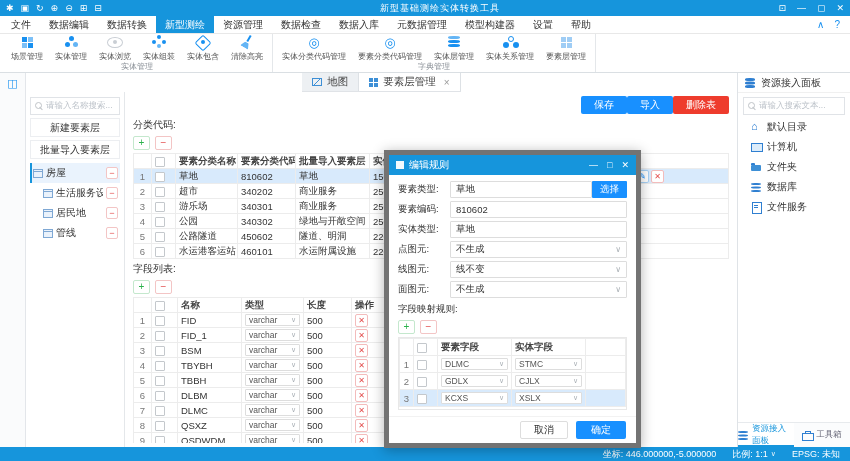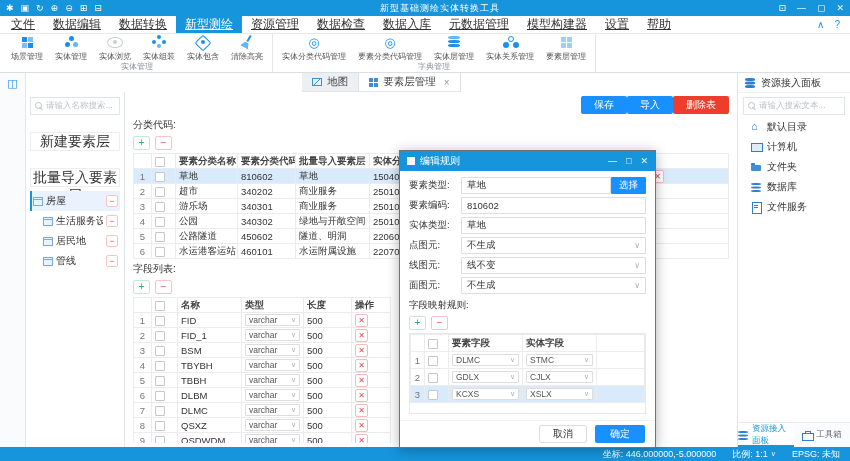--- a/index.html
+++ b/index.html
@@ -8,21 +8,21 @@
   
   .titlebar{flex:0 0 16px;background:#1695dc;color:#fff;display:flex;align-items:center;padding:0 6px;}
   .qat{display:flex;gap:7px;align-items:center;}
   .qic{font-size:9px;line-height:16px;cursor:default;}
   .win-title{flex:1;text-align:center;font-size:9px;letter-spacing:1px;}
   .winctl{display:flex;gap:11px;align-items:center;}
   .wic{font-size:9px;line-height:16px;cursor:default;}
   
   .menubar{flex:0 0 18px;background:#fff;border-bottom:1px solid #e8e8e8;display:flex;align-items:stretch;padding-left:2px;}
   .menu-items{display:flex;align-items:stretch;}
-  .menu-item{padding:0 9px;font-size:12px;display:flex;align-items:center;color:#333;cursor:default;text-decoration:underline;}
+  .menu-item{padding:0 9px;font-size:10px;display:flex;align-items:center;color:#333;cursor:default;}
   .menu-item.active{background:#1695dc;color:#fff;}
   .menu-right{margin-left:auto;display:flex;gap:10px;align-items:center;padding-right:10px;color:#1890f0;}
   .mric{font-size:10px;cursor:default;}
   
   .ribbon{flex:0 0 34px;background:#fff;border-bottom:1px solid #dadfe3;display:flex;align-items:stretch;padding-left:2px;}
   .ribbon-group{display:flex;flex-direction:column;border-right:1px solid #e4e7ea;padding:1px 3px 0;}
   .ribbon-items{display:flex;flex:1;}
   .ribbon-item{display:flex;flex-direction:column;align-items:center;padding:0 6px;cursor:default;}
   .ric{width:16px;height:15px;position:relative;display:flex;align-items:center;justify-content:center;color:#1890f0;}
   .ric-glyph{font-size:13px;line-height:14px;}
@@ -52,21 +52,21 @@
   .tabico-map{width:10px;height:8px;border:1px solid #3d8fd6;background:linear-gradient(135deg,transparent 44%,#3d8fd6 44%,#3d8fd6 56%,transparent 56%);}
   .tabico-grid{width:9px;height:9px;position:relative;}
   .tabico-grid::before{content:"";position:absolute;width:4px;height:4px;background:#3d8fd6;box-shadow:5px 0 #3d8fd6,0 5px #3d8fd6,5px 5px #3d8fd6;}
   .content-row{flex:1;display:flex;overflow:hidden;}
   
   .left-panel{flex:0 0 99px;background:#fff;border-right:1px solid #e4e7ea;padding:5px 4px;display:flex;flex-direction:column;overflow:hidden;}
   .search-box{border:1px solid #e0e3e7;height:18px;display:flex;align-items:center;gap:3px;padding:0 4px;color:#bcc2c9;font-size:8.5px;background:#fff;overflow:hidden;white-space:nowrap;}
   .mag{width:8px;height:8px;position:relative;flex:0 0 auto;}
   .mag::before{content:"";position:absolute;width:5px;height:5px;border:1px solid #c0c4c8;border-radius:50%;left:0;top:0;}
   .mag::after{content:"";position:absolute;width:4px;height:1px;background:#c0c4c8;transform:rotate(45deg);left:4px;top:6px;}
-  .panel-btn{display:block;width:100%;height:19px;margin-top:17px;background:#fff;border:1px solid #eceef1;font-size:14px;color:#333;cursor:default;}
+  .panel-btn{display:block;width:100%;height:19px;margin-top:3px;background:#fff;border:1px solid #eceef1;font-size:10px;color:#333;cursor:default;}
   .tree{margin-top:4px;}
   .tree-item{height:20px;display:flex;align-items:center;gap:3px;padding:0 2px 0 13px;font-size:10px;color:#333;cursor:default;}
   .tree-item.selected{background:#eaf3fd;border-left:2px solid #1695dc;padding-left:1px;}
   .winico{width:10px;height:9px;border:1px solid #7fa8d4;background:#eaf2fb;position:relative;flex:0 0 auto;}
   .winico::before{content:"";position:absolute;left:0;right:0;top:1px;height:1px;background:#7fa8d4;}
   .tree-label{flex:1;overflow:hidden;white-space:nowrap;}
   .mini-minus{width:12px;height:12px;border:1px solid #f3c5c5;color:#e34d4d;background:#fff;font-size:9px;line-height:10px;text-align:center;border-radius:2px;flex:0 0 auto;cursor:default;}
   
   .main-area{flex:1;background:#fff;padding:4px 8px;overflow:hidden;display:flex;flex-direction:column;}
   .action-row{display:flex;justify-content:flex-end;margin-bottom:2px;}
@@ -121,21 +121,21 @@
   .pi-database::before{content:"";position:absolute;left:0;top:1px;width:10px;height:2.5px;border-radius:45%;background:#2f7fd1;box-shadow:0 3.5px #2f7fd1,0 7px #2f7fd1;}
   .pi-file::before{content:"";position:absolute;left:1px;top:0;width:8px;height:10px;border:1px solid #2f7fd1;}
   .pi-file::after{content:"";position:absolute;left:3px;top:3px;width:4px;height:1px;background:#2f7fd1;box-shadow:0 2px #2f7fd1;}
   .pi-toolbox::before{content:"";position:absolute;left:0;top:3px;width:10px;height:6px;border:1px solid #2f7fd1;}
   .pi-toolbox::after{content:"";position:absolute;left:3px;top:1px;width:4px;height:2px;border:1px solid #2f7fd1;border-bottom:none;}
   
   .statusbar{flex:0 0 14px;background:#1695dc;color:#fff;display:flex;align-items:center;justify-content:flex-end;gap:16px;padding:0 10px;font-size:9px;}
   .st-item{display:flex;align-items:center;gap:3px;}
   .st-caret{font-size:7px;opacity:.9;}
   
-  .dialog{position:absolute;left:399px;top:150px;width:257px;height:298px;background:#fff;border:1px solid #737373;box-shadow:0 2px 12px rgba(0,0,0,.3);display:flex;flex-direction:column;z-index:20;}
+  .dialog{position:absolute;left:384px;top:150px;width:257px;height:298px;background:#fff;border:5px solid #737373;box-shadow:0 2px 12px rgba(0,0,0,.3);display:flex;flex-direction:column;z-index:20;}
   .dlg-title{flex:0 0 20px;background:#1695dc;color:#fff;display:flex;align-items:center;gap:5px;padding:0 7px;font-size:10px;}
   .dlg-ico{width:8px;height:8px;background:#fff;opacity:.95;}
   .dlg-title-text{flex:1;}
   .dlg-ctl{display:flex;gap:9px;}
   .dic{font-size:9px;cursor:default;}
   .dlg-body{flex:1;padding:6px 9px 2px;display:flex;flex-direction:column;overflow:hidden;}
   .fld{display:flex;align-items:center;margin-bottom:3px;flex:0 0 auto;}
   .fld label{width:52px;font-size:9.5px;color:#333;flex:0 0 auto;}
   .fld .val{flex:1;height:17px;border:1px solid #ddd;display:flex;align-items:center;justify-content:space-between;padding:0 5px;font-size:9.5px;color:#333;border-radius:1px;}
   .fld .caret{color:#aab0b6;font-size:8px;}

